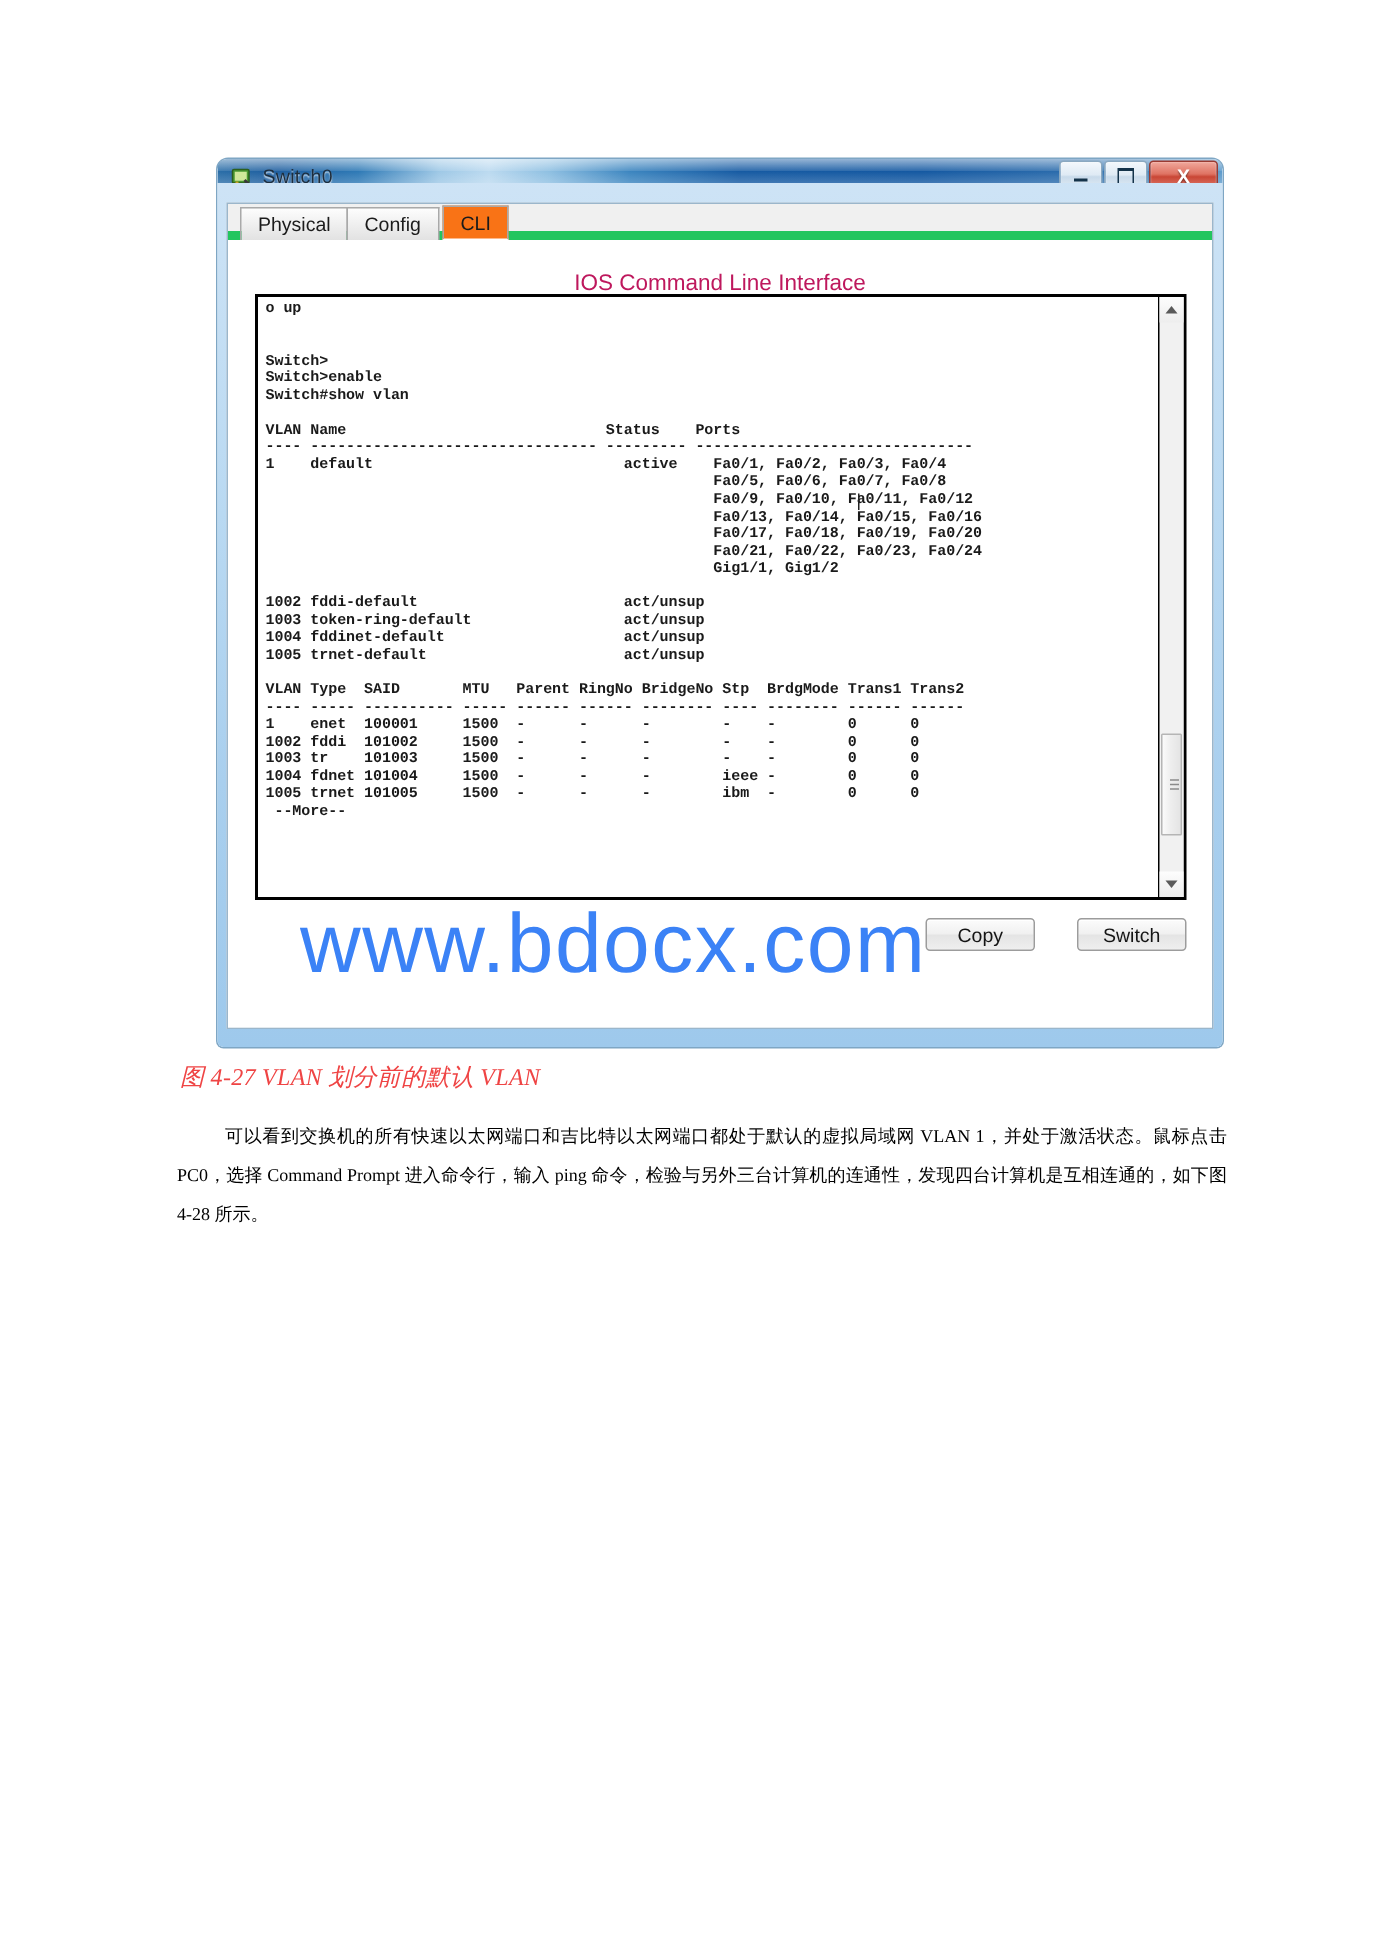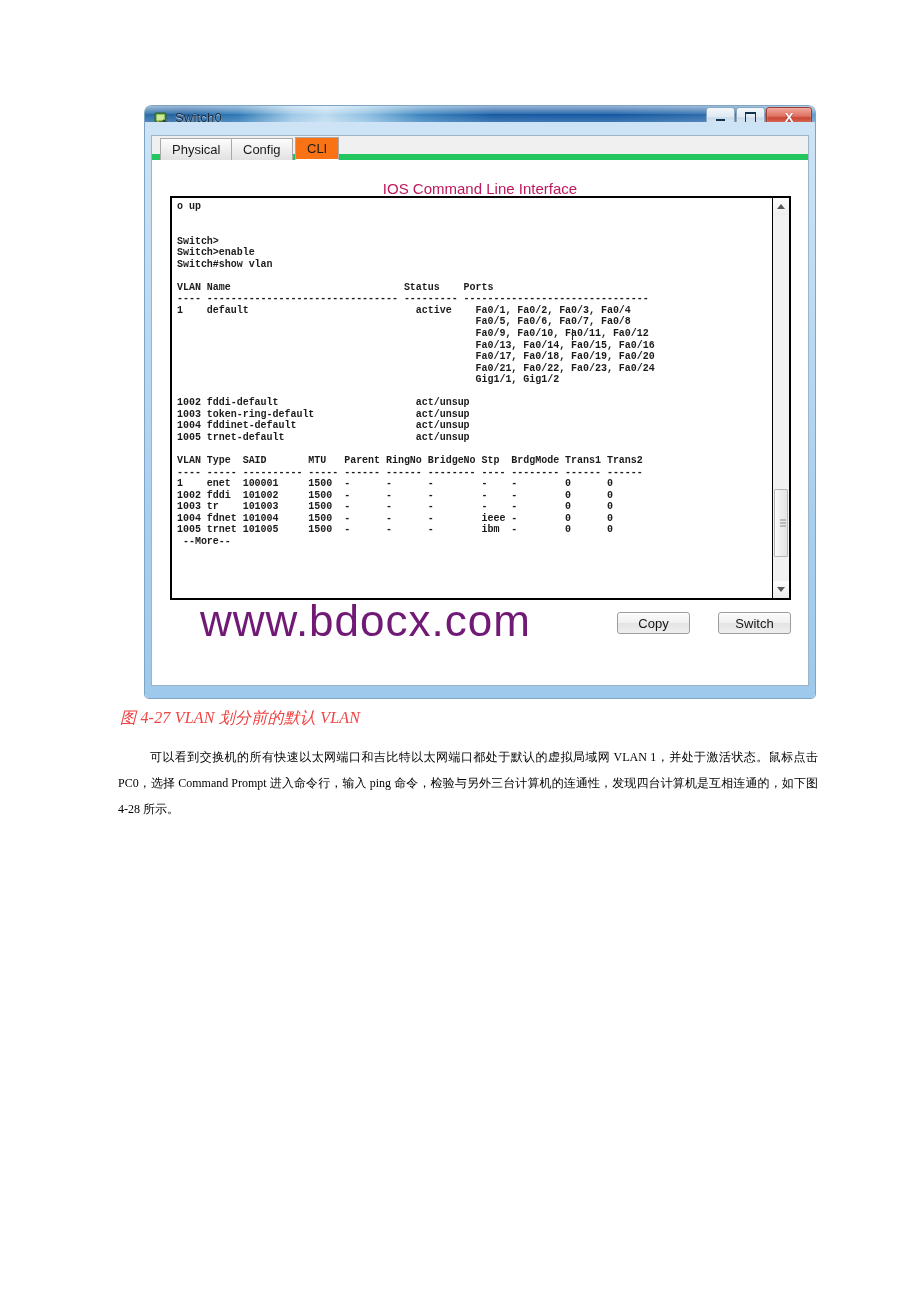--- a/index.html
+++ b/index.html
@@ -14,23 +14,23 @@
     font-family: "Liberation Serif", serif;
     overflow: hidden;
   }
 
   
   .watermark {
     position: absolute;
     left: 200px;
     top: 596px;
     font-family: "Liberation Sans", sans-serif;
-    font-size: 44px;
+    font-size: 56px;
     letter-spacing: 1px;
-    color: #701a75;
+    color: #3b82f6;
     white-space: nowrap;
     z-index: 30;
     pointer-events: none;
     user-select: none;
   }
 
   
   .win {
     position: absolute;
     left: 145px;

